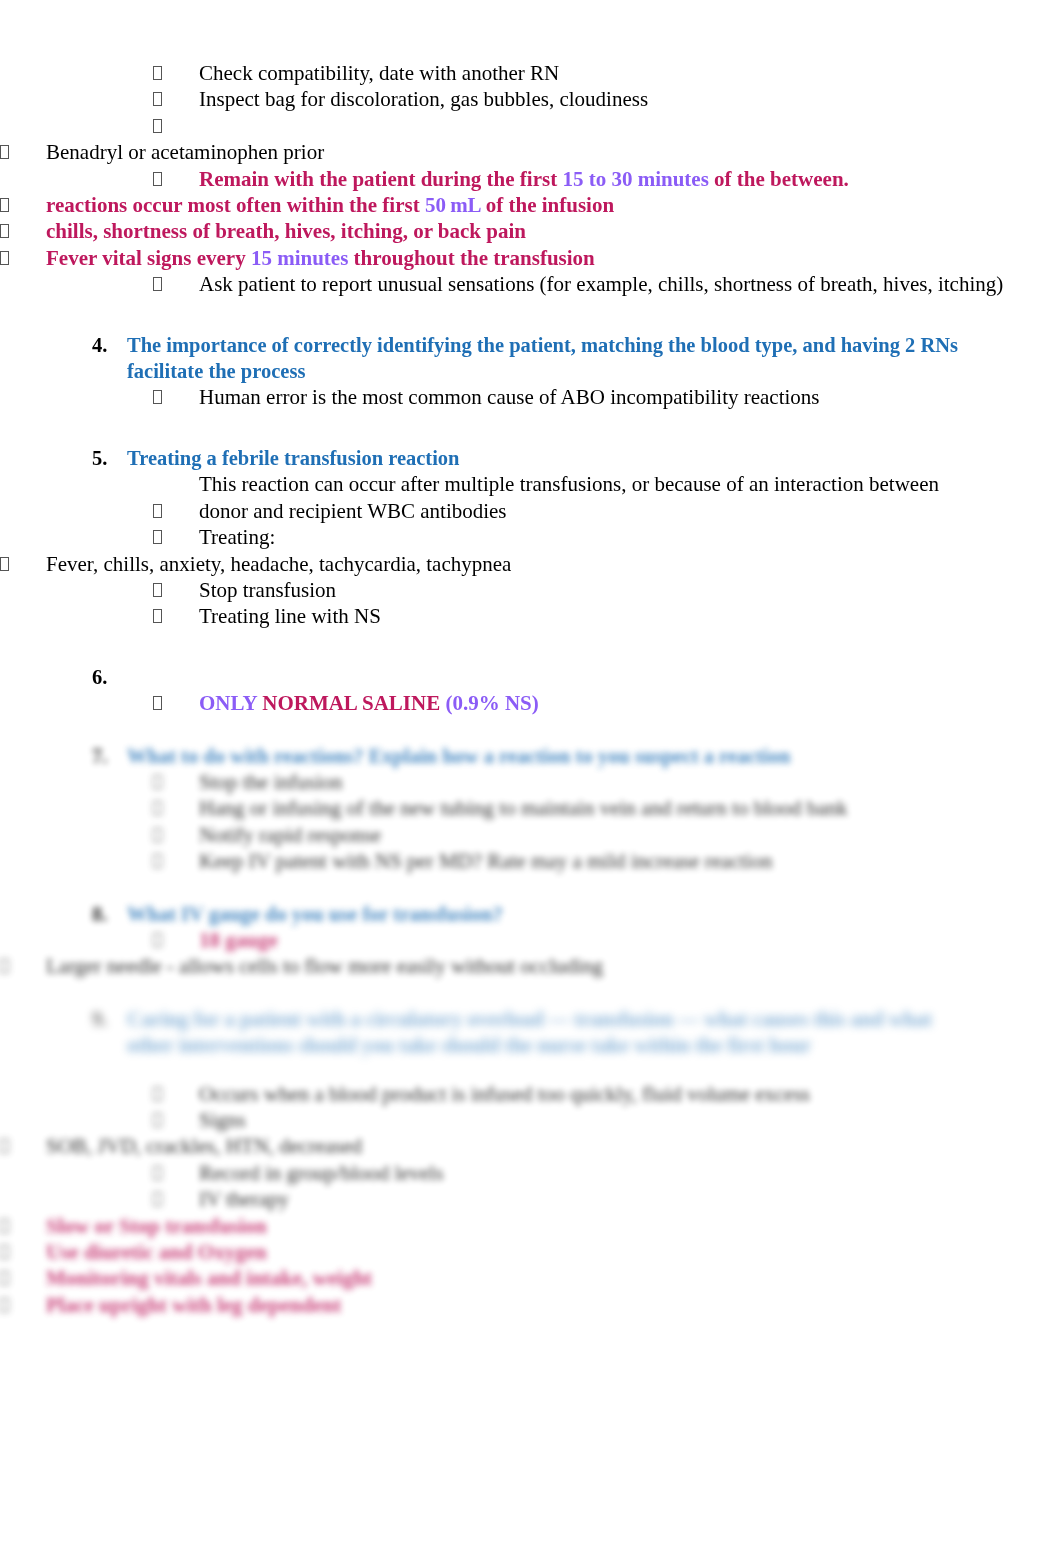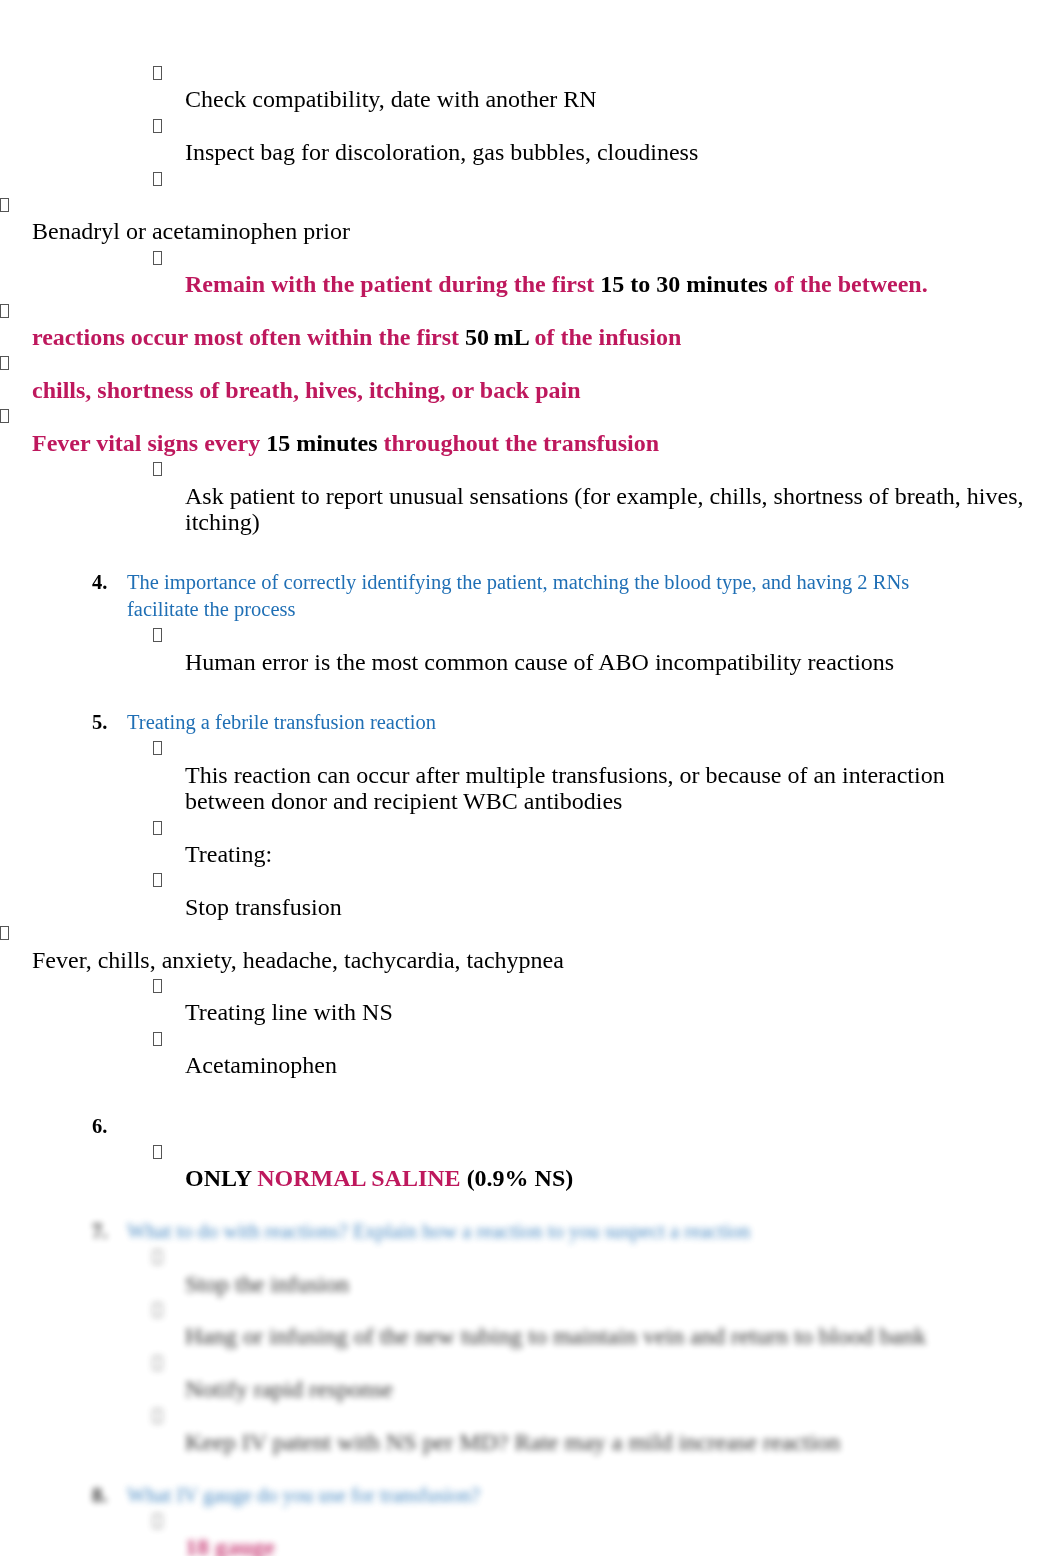--- a/index.html
+++ b/index.html
@@ -23,24 +23,23 @@
   .doc-body {
     position: absolute;
     left: 0;
     top: 0;
     width: 1062px;
   }
 
   
   .row {
     display: flex;
-    align-items: flex-start;
-    font-size: 24px;
+    align-items: flex-end;
+    font-size: 21px;
     line-height: 26.4px;
-    flex-direction: column;
   }
   .bullet {
     flex: 0 0 auto;
     font-family: "DejaVu Sans", sans-serif;
     font-size: 15px;
     color: #3c3c3c;
     line-height: 26.4px;
     display: inline-block;
     width: 14px;
     text-align: left;
@@ -74,26 +73,26 @@
   }
   .num {
     flex: 0 0 auto;
     width: 35px;
     color: #000000;
     font-weight: bold;
   }
   .numtxt {
     flex: 1 1 auto;
     color: #1F6FB5;
-    font-weight: normal;
+    font-weight: bold;
     max-width: 848px;
   }
 
   .red   { color: #be185d; font-weight: bold; }
-  .black { color: #000000; font-weight: bold; }
+  .black { color: #8b5cf6; font-weight: bold; }
   .gap-md { height: 26px; }
   .gap-lg { height: 34px; }
 
   
   .blurred {
     filter: blur(3.1px);
     opacity: 0.82;
     user-select: none;
   }
   .blurred-heavy {
@@ -179,35 +178,31 @@
       </div>
 
       <div class="row lvl1">
         <span class="bullet"><span class="tofu"></span></span>
         <span class="txt" style="max-width:790px">This reaction can occur after multiple transfusions, or because of an interaction between donor and recipient WBC antibodies</span>
       </div>
       <div class="row lvl1">
         <span class="bullet"><span class="tofu"></span></span>
         <span class="txt">Treating:</span>
       </div>
+      <div class="row lvl2">
+        <span class="bullet"><span class="tofu"></span></span>
+        <span class="txt">Fever, chills, anxiety, headache, tachycardia, tachypnea</span>
+      </div>
       <div class="row lvl1">
         <span class="bullet"><span class="tofu"></span></span>
         <span class="txt">Stop transfusion</span>
       </div>
-      <div class="row lvl2">
-        <span class="bullet"><span class="tofu"></span></span>
-        <span class="txt">Fever, chills, anxiety, headache, tachycardia, tachypnea</span>
-      </div>
       <div class="row lvl1">
         <span class="bullet"><span class="tofu"></span></span>
         <span class="txt">Treating line with NS</span>
-      </div>
-      <div class="row lvl1">
-        <span class="bullet"><span class="tofu"></span></span>
-        <span class="txt">Acetaminophen</span>
       </div>
     </div>
 
     <div class="gap-lg"></div>
 
     <div>
       <div class="numrow">
         <span class="num">6.</span>
       </div>
       <div class="row lvl1">

